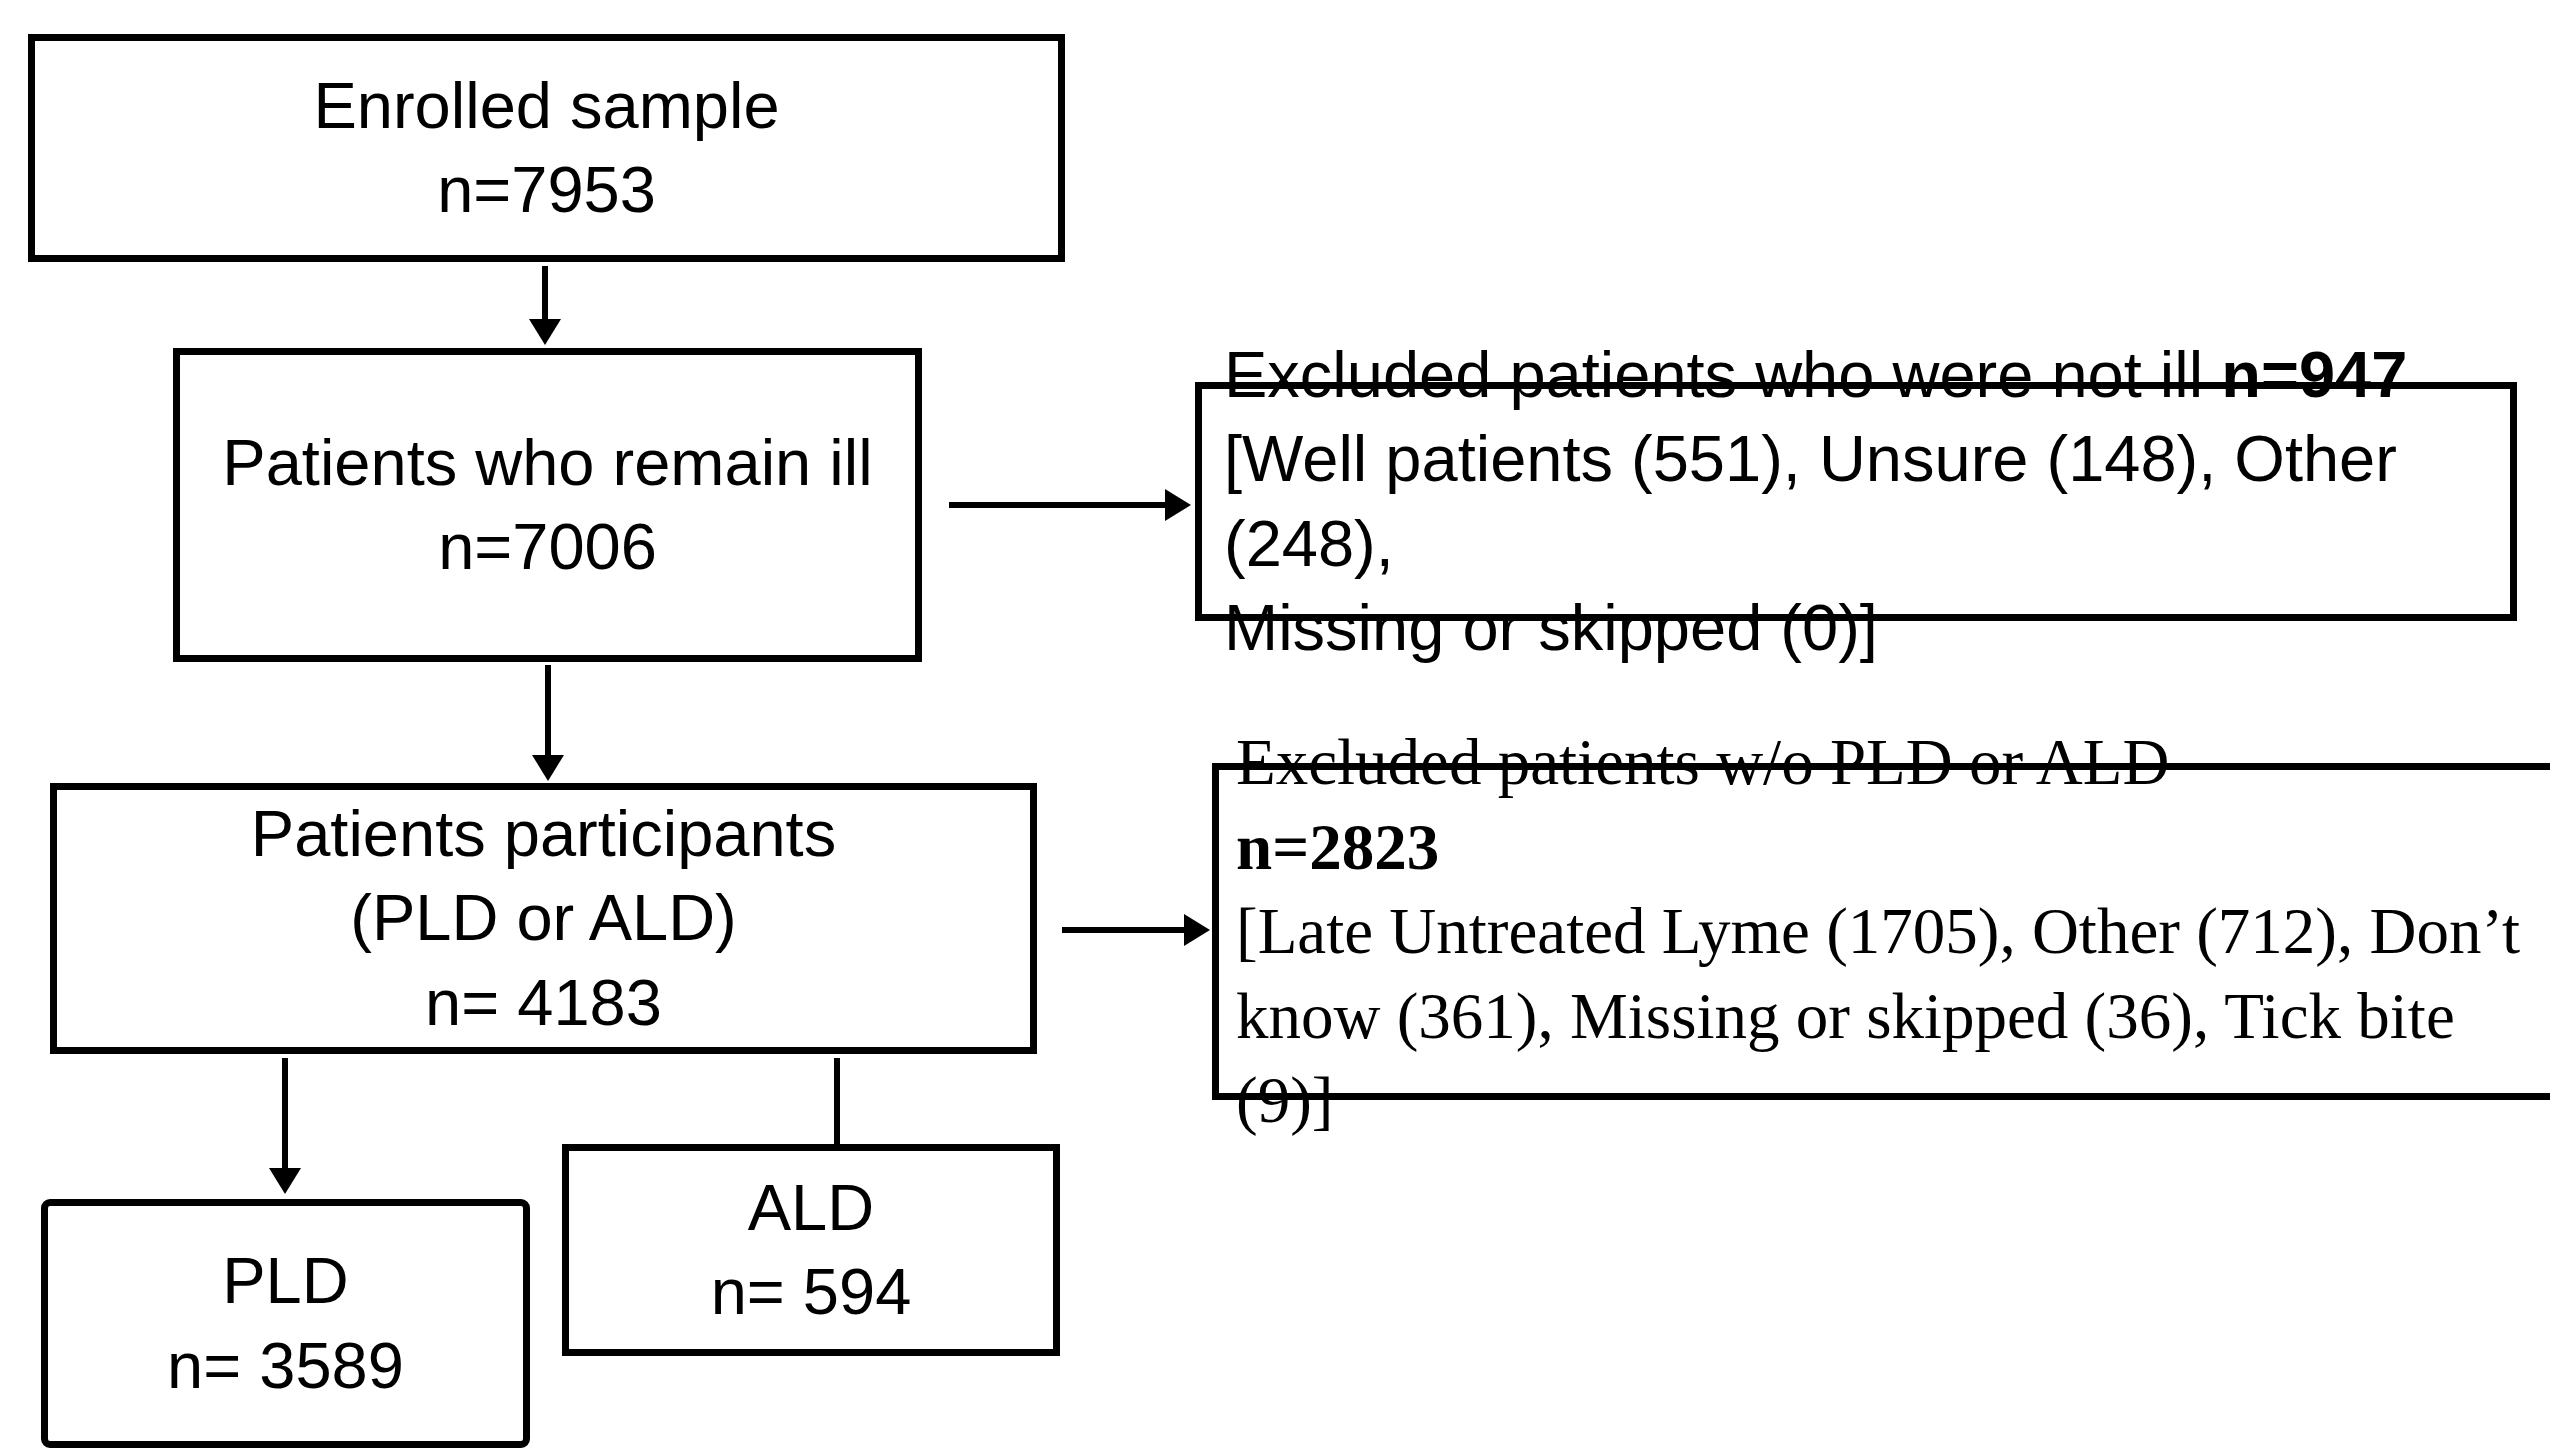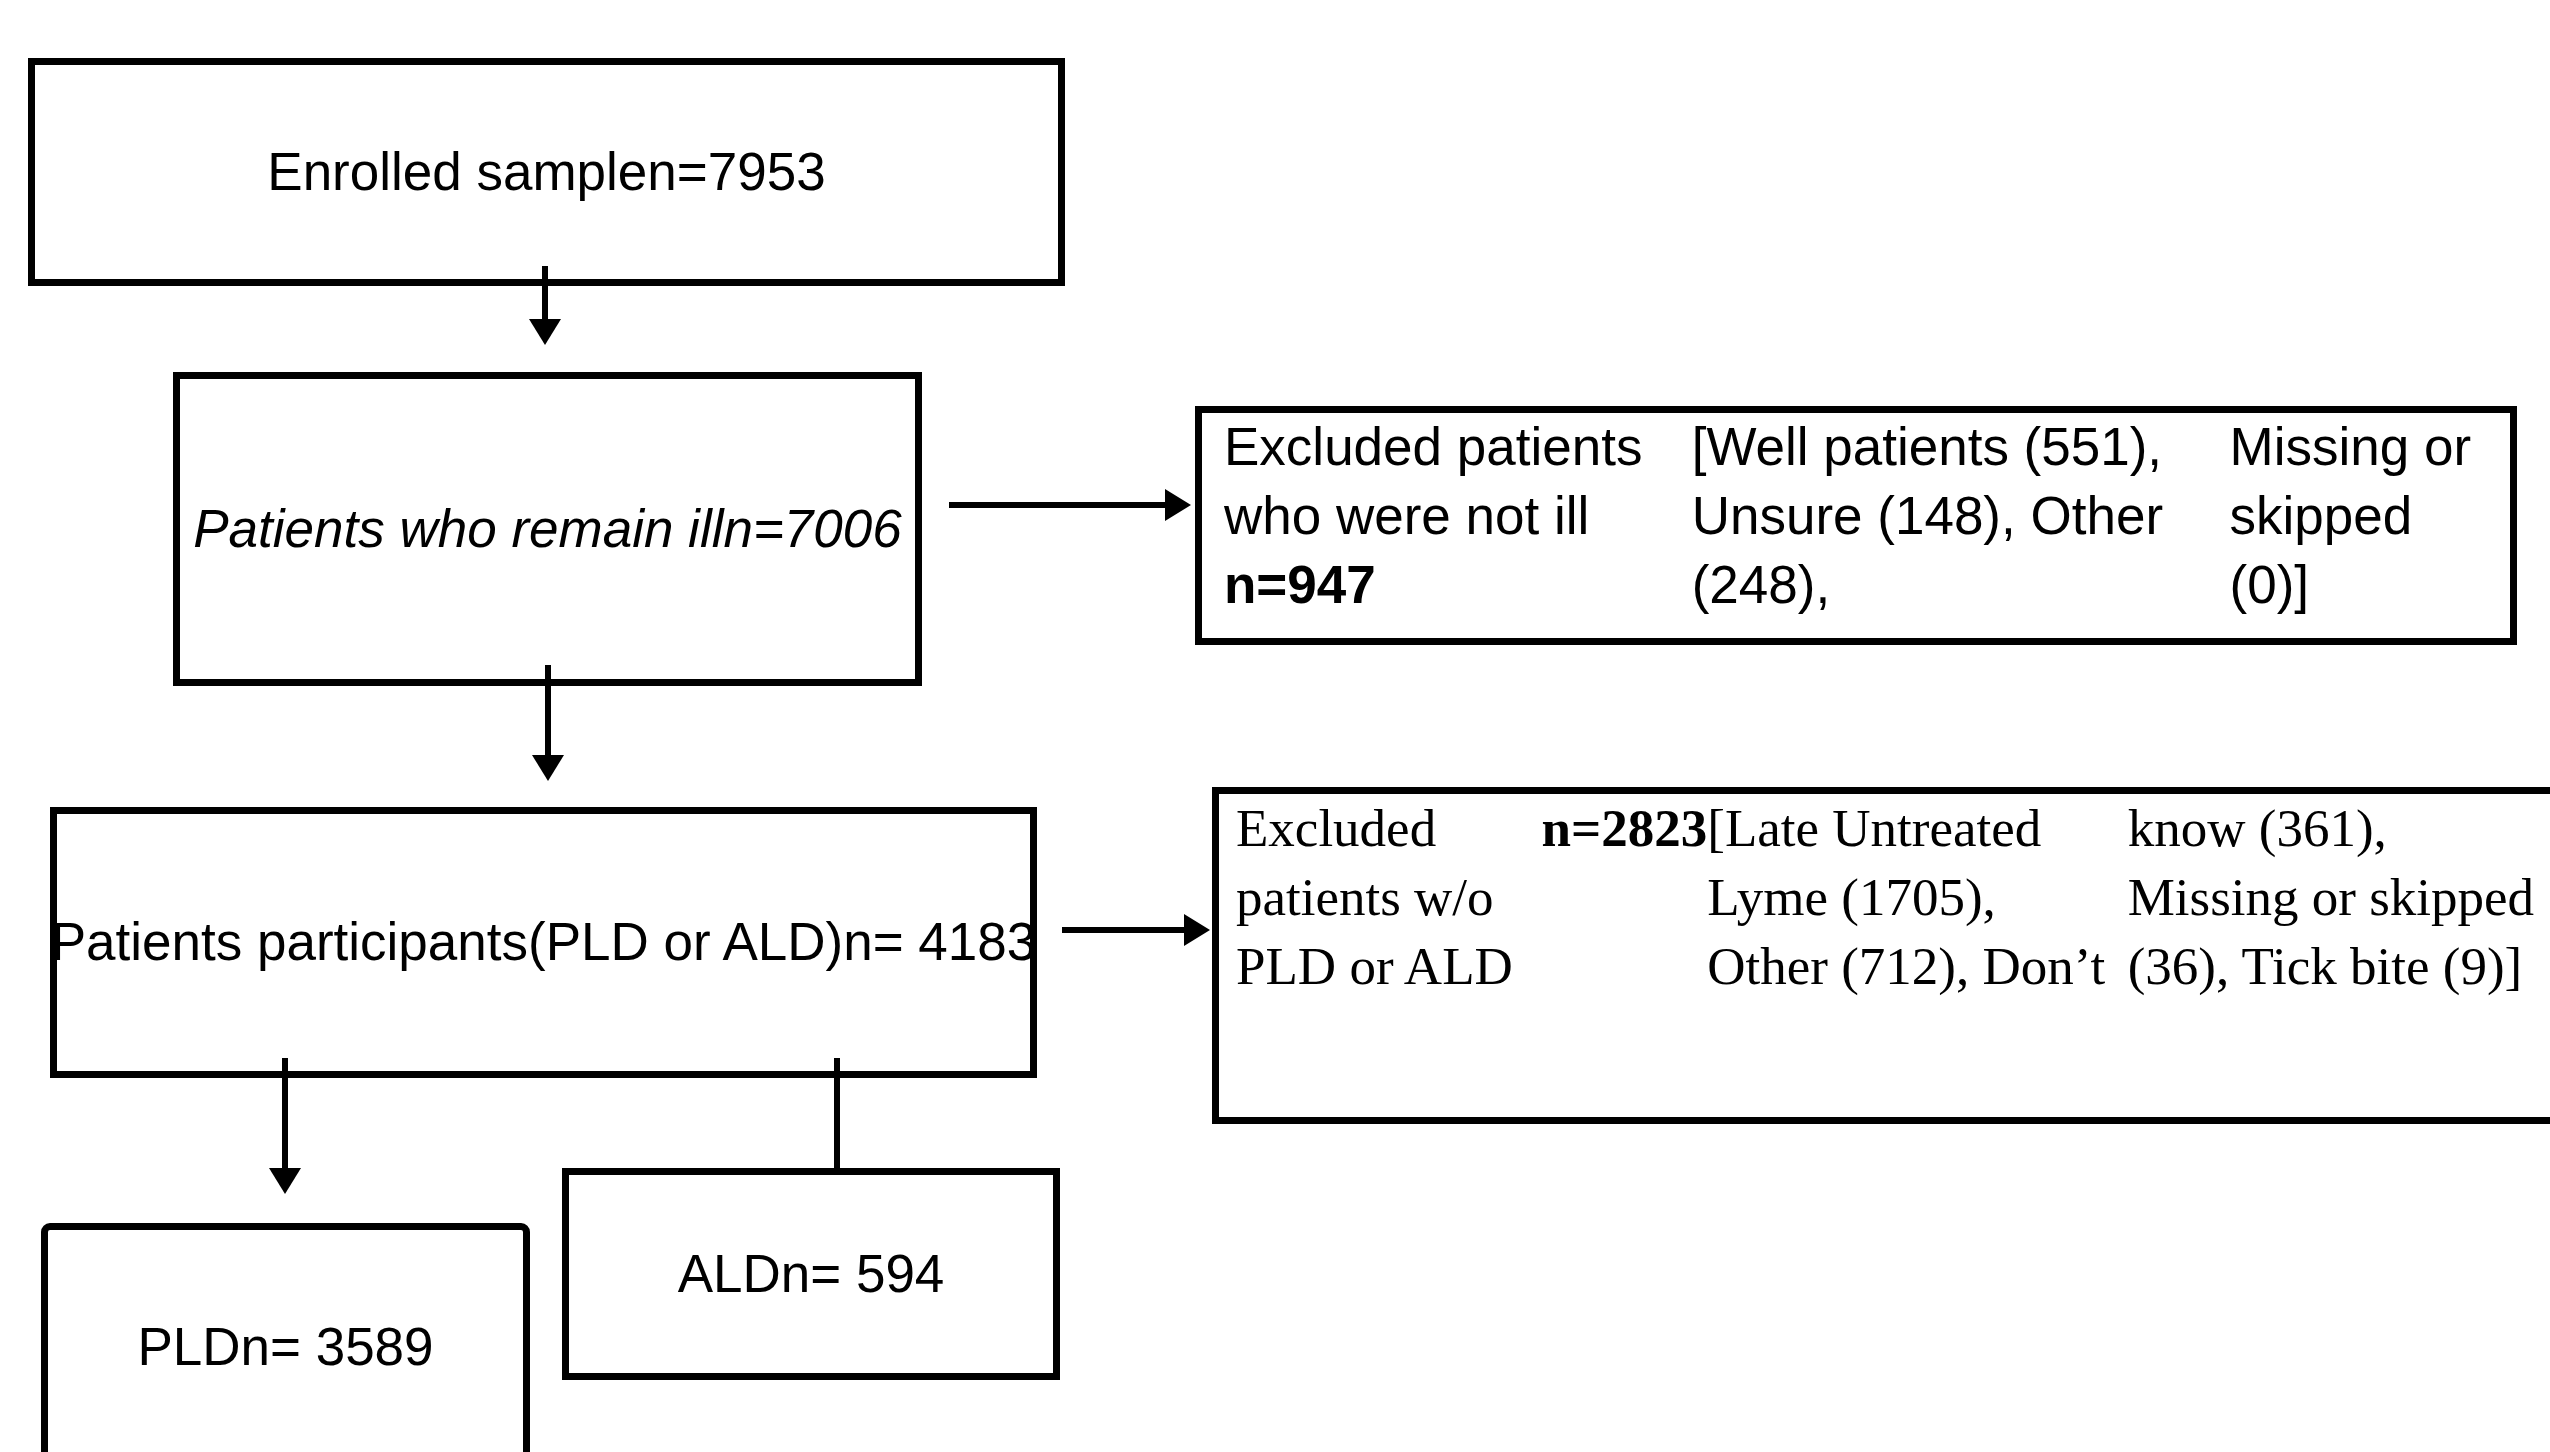--- a/index.html
+++ b/index.html
@@ -17,29 +17,28 @@
     height: 1453px;
     background: #ffffff;
     overflow: hidden;
   }
   .node {
     position: absolute;
     box-sizing: border-box;
     border: 7.7px solid #000000;
     background: #ffffff;
     display: flex;
-    flex-direction: row;
+    flex-direction: column;
     align-items: center;
     justify-content: center;
     text-align: center;
-    font-size: 53px;
+    font-size: 65px;
     line-height: 1.30;
     font-weight: 400;
     padding: 3.4px 12px;
-    margin-top: 24px;
   }
   .node .line {
     display: block;
     white-space: pre;
   }
   .node.left-align {
     text-align: left;
     align-items: stretch;
   }
   .node.left-align .line {
@@ -106,21 +105,21 @@
   <div class="node" style="left:28px; top:34px; width:1037px; height:228px;">
     <span class="line">Enrolled sample</span>
     <span class="line">n=7953</span>
   </div>
 
   <div class="arrow-v" style="left:528px; top:266px; width:34px; height:79px;">
     <div class="shaft" style="height:53px;"></div>
     <div class="head"></div>
   </div>
 
-  <div class="node" style="left:173px; top:348px; width:749px; height:314px;font-style:italic;">
+  <div class="node" style="left:173px; top:348px; width:749px; height:314px;">
     <span class="line">Patients who remain ill</span>
     <span class="line">n=7006</span>
   </div>
 
   <div class="arrow-h" style="left:949px; top:488px; width:242px; height:34px;">
     <div class="shaft" style="width:216px;"></div>
     <div class="head"></div>
   </div>
 
   <div class="node left-align" style="left:1195px; top:382px; width:1322px; height:239px; justify-content:center; padding:0 22px;">

